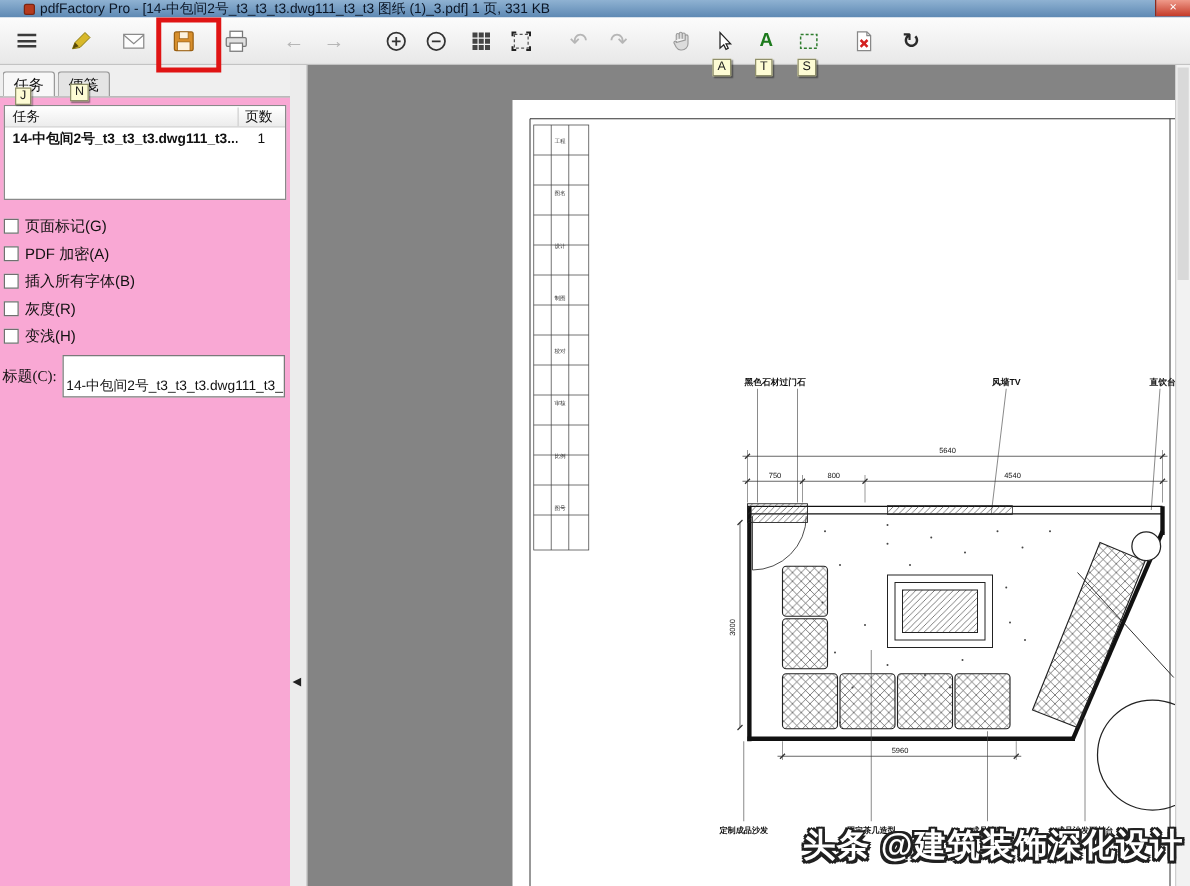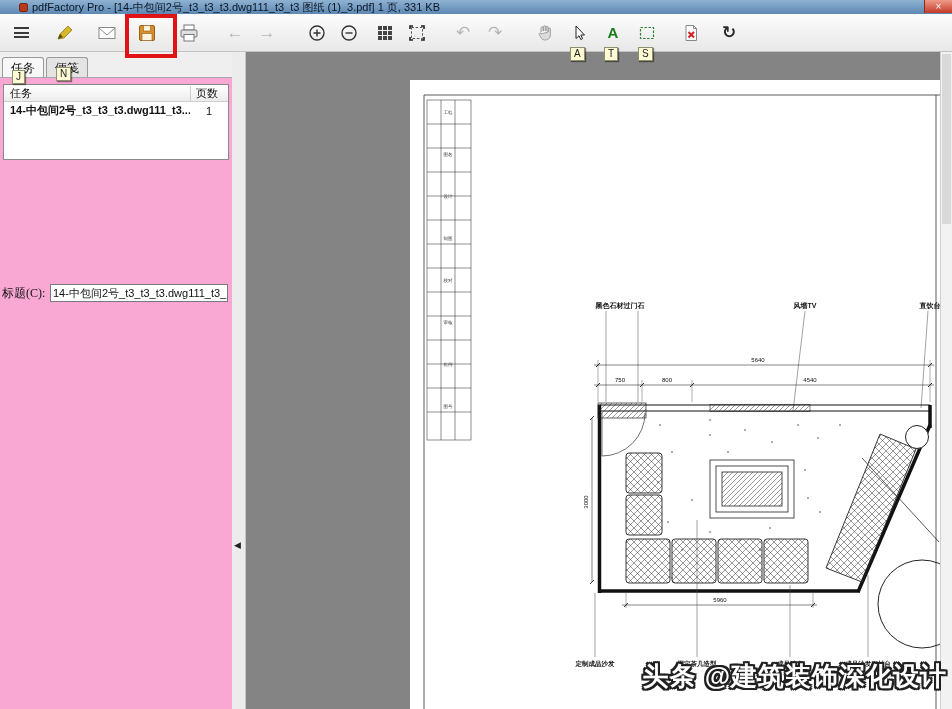--- a/index.html
+++ b/index.html
@@ -55,21 +55,21 @@
   .list-row { display:flex; align-items:center; height:17px; }
   .lr-name { flex:1; padding-left:6px; white-space:nowrap; overflow:hidden;font-weight:bold; }
   .lr-pages { width:38px; text-align:center; }
   .options { position:absolute; left:2px; top:118px; right:2px; }
   .opt { display:flex; align-items:center; height:22px; }
   .cb { display:inline-block; width:12px; height:12px; background:#fff;
     border:1px solid #707070; margin:0 5px 0 1px; flex:0 0 auto; }
   .title-row { position:absolute; left:2px; top:232px; right:4px; display:flex; align-items:center; }
   .title-lbl { width:48px; flex:0 0 auto;font-family:Liberation Serif, serif; }
   .title-input { flex:1; height:18px; background:#fff; border:1px solid #7a7a7a;
-    font-size:11px; line-height:16px; padding:0 2px; white-space:nowrap; overflow:hidden; }
+    font-size:11px; line-height:16px; padding:16px 2px; white-space:nowrap; overflow:hidden; }
 
   
   .splitter { position:absolute; left:232px; top:52px; width:14px; bottom:0;
     background:#ececec; border-right:1px solid #c6c6c6; }
   .collapse { position:absolute; left:2px; top:488px; font-size:9px; color:#222; }
   .preview { position:absolute; left:246px; top:52px; right:0; bottom:0; background:#848484; }
   .page { position:absolute; left:164px; top:28px; width:530px; height:629px; background:#fff; }
   .vscroll { position:absolute; right:0; top:0; width:12px; height:100%;
     background:#f2f2f2; border-left:1px solid #cfcfcf; }
   .vthumb { position:absolute; left:1px; right:1px; top:2px; height:170px; background:#d9d9d9; }
@@ -224,20 +224,42 @@
       <div class="list-header">
         <span class="lh-task">任务</span>
         <span class="lh-pages">页数</span>
       </div>
       <div class="list-row">
         <span class="lr-name">14-中包间2号_t3_t3_t3.dwg111_t3...</span>
         <span class="lr-pages">1</span>
       </div>
     </div>
 
+    <div class="options">
+      <div class="opt">
+        <span class="cb"></span>
+        <span>页面标记(G)</span>
+      </div>
+      <div class="opt">
+        <span class="cb"></span>
+        <span>PDF 加密(A)</span>
+      </div>
+      <div class="opt">
+        <span class="cb"></span>
+        <span>插入所有字体(B)</span>
+      </div>
+      <div class="opt">
+        <span class="cb"></span>
+        <span>灰度(R)</span>
+      </div>
+      <div class="opt">
+        <span class="cb"></span>
+        <span>变浅(H)</span>
+      </div>
+    </div>
 
     <div class="title-row">
       <span class="title-lbl">标题(C):</span>
       <div class="title-input">14-中包间2号_t3_t3_t3.dwg111_t3_</div>
     </div>
   </div>
 
   <div class="splitter">
     <span class="collapse">◀</span>
   </div>

